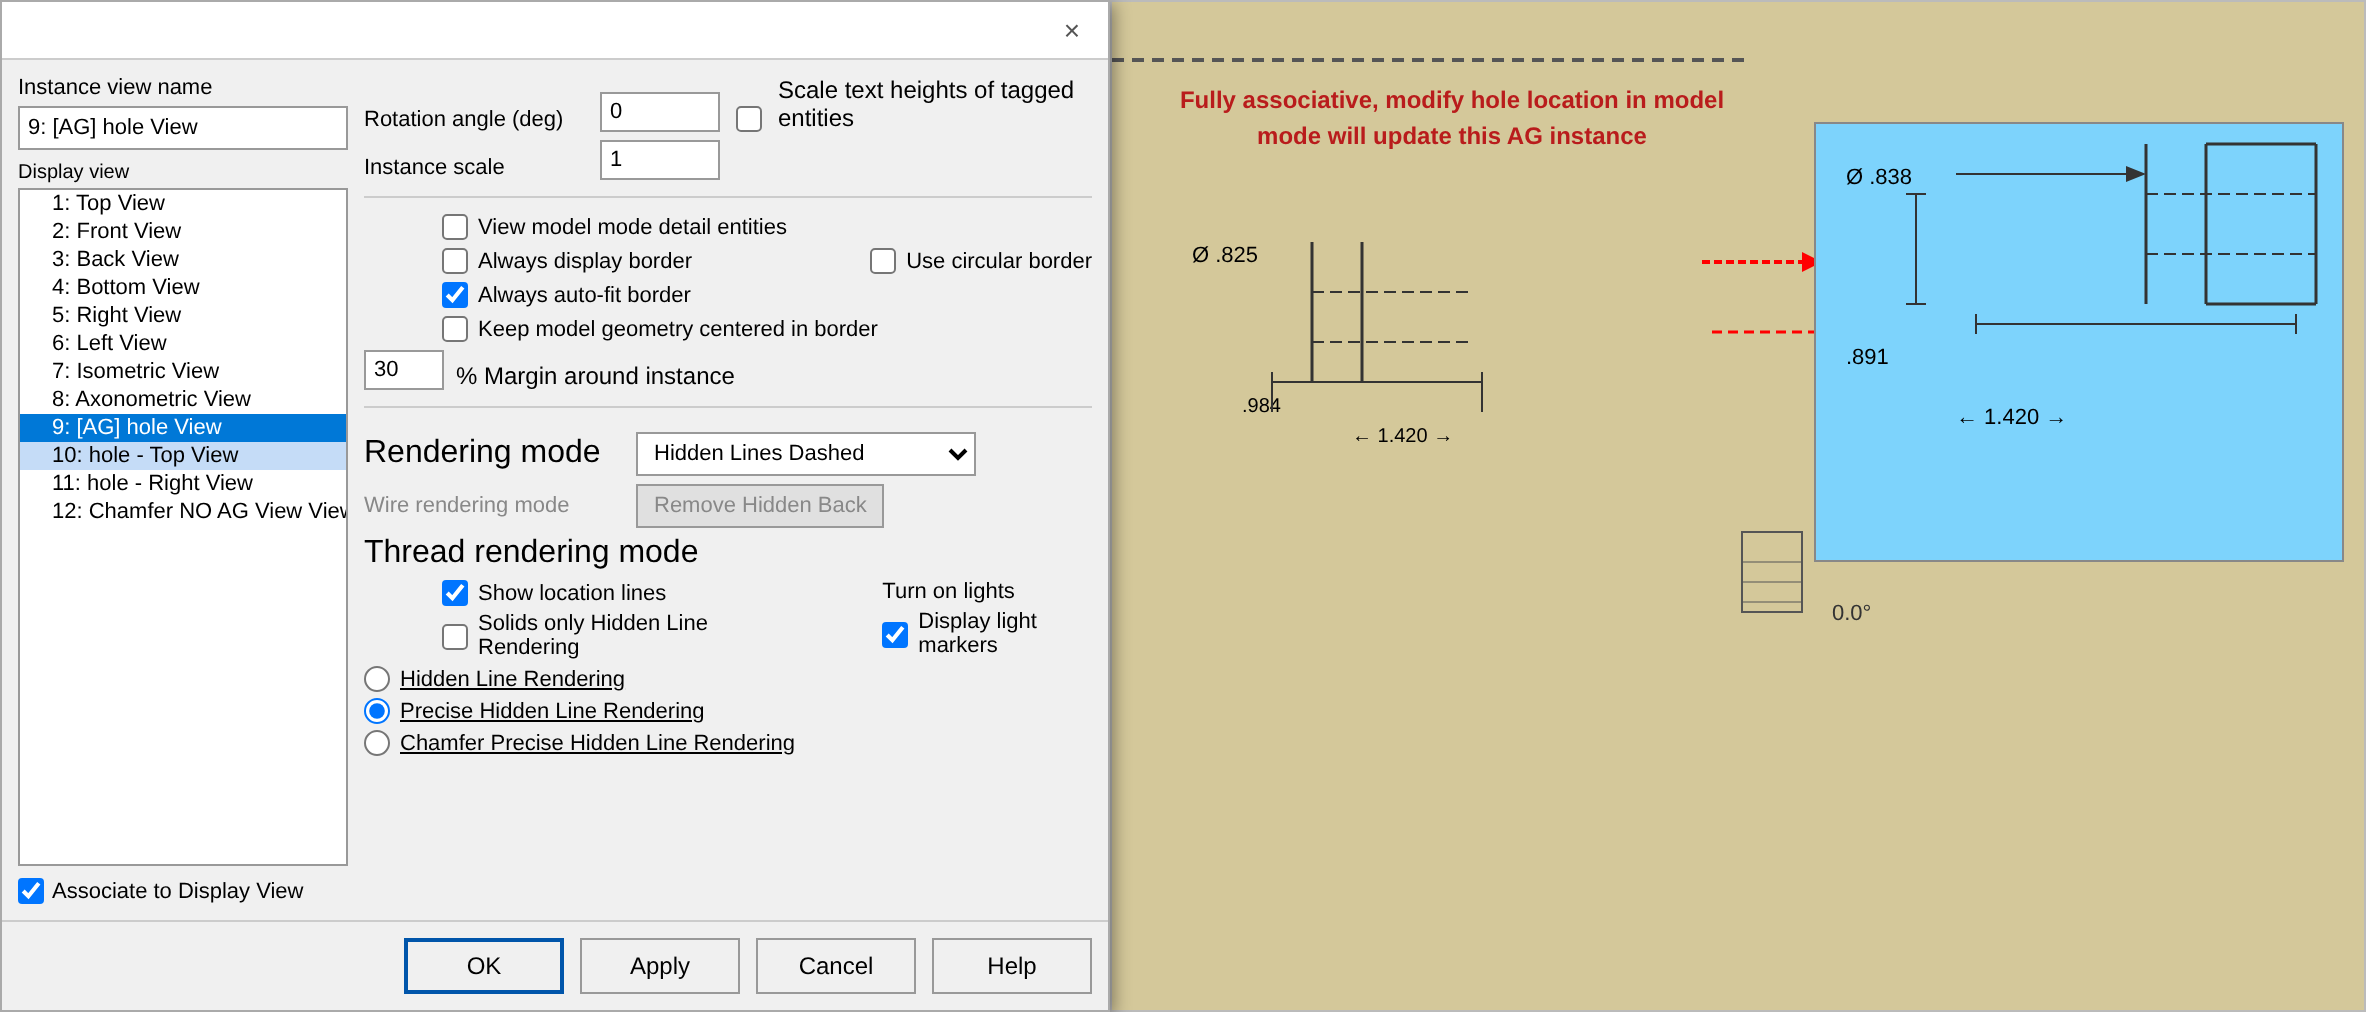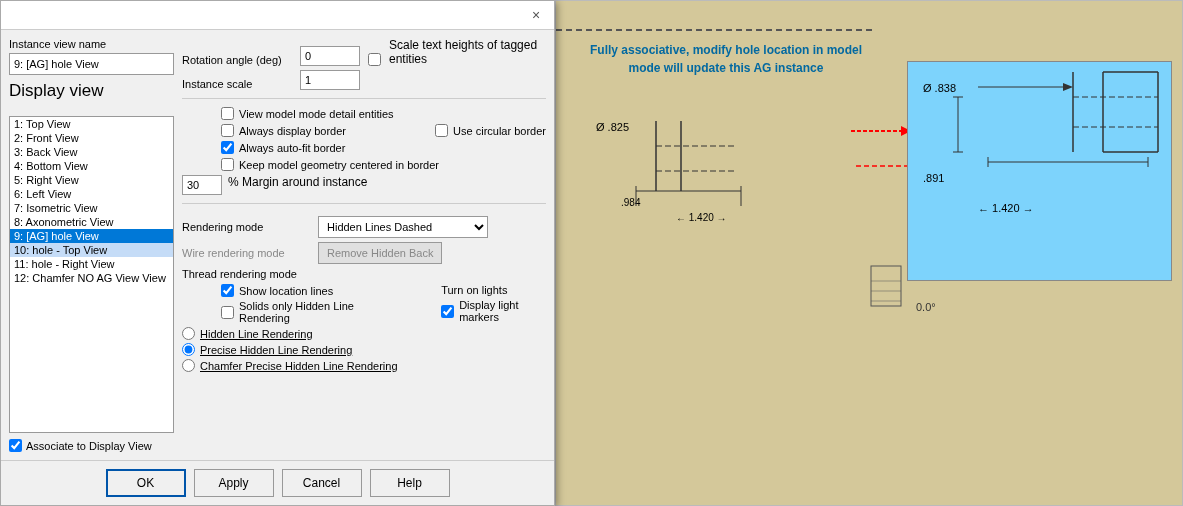--- a/index.html
+++ b/index.html
@@ -68,32 +68,32 @@
     .name-input {
       width: 100%;
       height: 22px;
       border: 1px solid #999;
       padding: 2px 4px;
       font-size: 11px;
       margin-bottom: 6px;
       background: #fff;
     }
     .display-view-label {
-      font-size: 17px;
-      margin-bottom: 15px;
+      font-size: 10px;
+      margin-bottom: 2px;
     }
     .view-list {
       flex: 1;
       border: 1px solid #999;
       background: #fff;
       overflow-y: auto;
       list-style: none;
     }
     .view-list li {
-      padding: 1px 4px;
+      padding: 1px 16px;
       font-size: 11px;
       cursor: pointer;
       white-space: nowrap;
     }
     .view-list li.selected {
       background: #0078d7;
       color: #fff;
     }
     .view-list li.selected-light {
       background: #c5dcf7;
@@ -147,21 +147,21 @@
     .rendering-section {
       margin-top: 4px;
     }
     .rendering-row {
       display: flex;
       align-items: center;
       gap: 6px;
       margin-bottom: 4px;
     }
     .rendering-label {
-      font-size: 11px;
+      font-size: 16px;
       min-width: 130px;
     }
     .select-box {
       height: 22px;
       border: 1px solid #999;
       font-size: 11px;
       background: #fff;
       padding: 1px 4px;
       min-width: 120px;
     }
@@ -199,36 +199,36 @@
       display: flex;
       gap: 16px;
     }
     .col {
       display: flex;
       flex-direction: column;
       gap: 3px;
     }
     .margin-row {
       display: flex;
-      align-items: flex-start;
+      align-items: flex-end;
       gap: 6px;
     }
     .margin-input {
       width: 40px;
       height: 20px;
       border: 1px solid #999;
       padding: 1px 4px;
       font-size: 11px;
       background: #fff;
     }
 
     
     .dialog-footer {
       display: flex;
-      justify-content: center;
+      justify-content: flex-end;
       gap: 8px;
       padding: 8px;
       border-top: 1px solid #ccc;
     }
     .footer-btn {
       width: 80px;
       height: 28px;
       border: 1px solid #999;
       background: #f0f0f0;
       font-size: 12px;
@@ -414,21 +414,21 @@
 <div class="right-content">
 
   <div class="annotation-area">
     <span>Result after a chamfer shift in model mode effecting hole position. Geometry and dimensions all update</span>
   </div>
 
   <div class="drawing-area">
 
     <div style="position:absolute;top:28px;left:0;right:310px;border-top:2px dashed #555;"></div>
 
-    <div style="position:absolute;top:40px;left:30px;width:280px;text-align:center;font-size:12px;font-weight:bold;color:#0369a1;line-height:1.5;">Fully associative, modify hole location in model mode will update this AG instance</div>
+    <div style="position:absolute;top:40px;left:30px;width:280px;text-align:center;font-size:12px;font-weight:bold;color:#b91c1c;line-height:1.5;">Fully associative, modify hole location in model mode will update this AG instance</div>
 
     <div style="position:absolute;top:120px;left:295px;color:red;font-size:14px;">
       <svg width="60" height="20" viewBox="0 0 60 20">
         <line x1="0" y1="10" x2="55" y2="10" stroke="red" stroke-width="2" stroke-dasharray="4,2"></line>
         <polygon points="50,5 60,10 50,15" fill="red"></polygon>
       </svg>
     </div>
 
     <svg style="position:absolute;top:110px;left:20px;" width="280" height="140">
 

